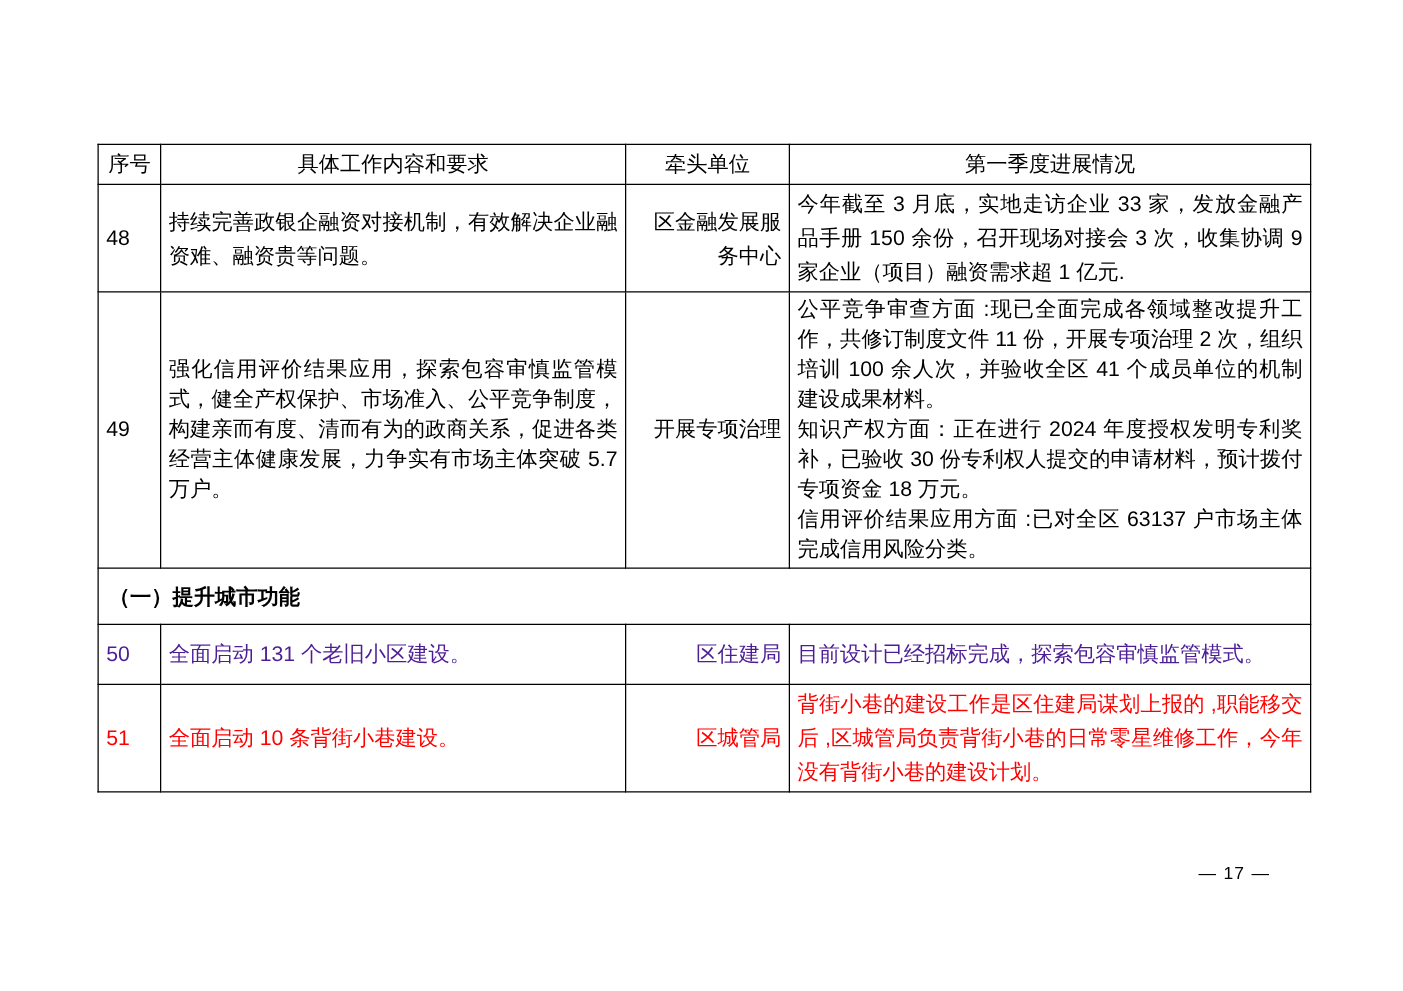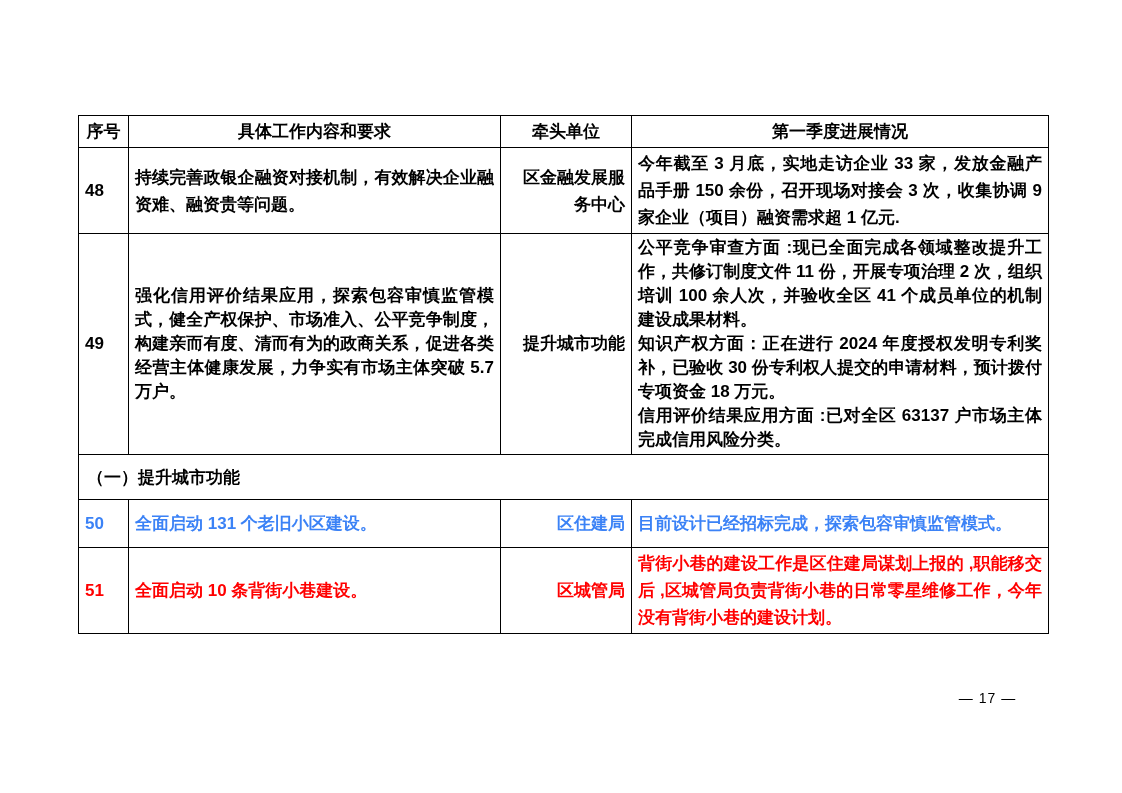--- a/index.html
+++ b/index.html
@@ -18,21 +18,21 @@
     width: 970px;
     border-collapse: collapse;
     table-layout: fixed;
     border: 1.5px solid #000;
     font-size: 17px;
   }
   .work-table th, .work-table td {
     border: 1.5px solid #000;
     padding: 2px 6px;
     vertical-align: middle;
-    font-weight: bold;
+    font-weight: normal;
     line-height: 27px;
     overflow: hidden;
   }
   .c-no     { }
   .c-unit   { text-align: right; padding: 2px 10px; }
   .c-text   { text-align: justify; }
   .c-head   { text-align: center; }
   tr.h-header  { height: 32px; }
   tr.h-r48     { height: 81px; }
   tr.h-r49     { height: 219px; }
@@ -77,29 +77,29 @@
     <tbody>
       <tr class="h-r48" style="color: rgb(0, 0, 0);">
         <td class="c-no">48</td>
         <td class="c-text">持续完善政银企融资对接机制，有效解决企业融资难、融资贵等问题。</td>
         <td class="c-unit">区金融发展服务中心</td>
         <td class="c-text">今年截至 3 月底，实地走访企业 33 家，发放金融产品手册 150 余份，召开现场对接会 3 次，收集协调 9 家企业（项目）融资需求超 1 亿元.</td>
       </tr>
       <tr class="h-r49" style="color: rgb(0, 0, 0);">
         <td class="c-no">49</td>
         <td class="c-text">强化信用评价结果应用，探索包容审慎监管模式，健全产权保护、市场准入、公平竞争制度，构建亲而有度、清而有为的政商关系，促进各类经营主体健康发展，力争实有市场主体突破 5.7 万户。</td>
-        <td class="c-unit">提升城市功能</td>
+        <td class="c-unit">开展专项治理</td>
         <td class="c-text multi">公平竞争审查方面 :现已全面完成各领域整改提升工作，共修订制度文件 11 份，开展专项治理 2 次，组织培训 100 余人次，并验收全区 41 个成员单位的机制建设成果材料。
 知识产权方面：正在进行 2024 年度授权发明专利奖补，已验收 30 份专利权人提交的申请材料，预计拨付专项资金 18 万元。
 信用评价结果应用方面 :已对全区 63137 户市场主体完成信用风险分类。</td>
       </tr>
       <tr class="h-sec2">
         <td class="section-cell section-bold" colspan="4">（一）提升城市功能</td>
       </tr>
-      <tr class="h-r50" style="color: #3b82f6; padding-left: 16px;">
+      <tr class="h-r50" style="color: #4c1d95; padding-left: 16px;">
         <td class="c-no">50</td>
         <td class="c-text">全面启动 131 个老旧小区建设。</td>
         <td class="c-unit">区住建局</td>
         <td class="c-text">目前设计已经招标完成，探索包容审慎监管模式。</td>
       </tr>
       <tr class="h-r51" style="color: rgb(255, 0, 0);">
         <td class="c-no">51</td>
         <td class="c-text">全面启动 10 条背街小巷建设。</td>
         <td class="c-unit">区城管局</td>
         <td class="c-text">背街小巷的建设工作是区住建局谋划上报的 ,职能移交后 ,区城管局负责背街小巷的日常零星维修工作，今年没有背街小巷的建设计划。</td>

